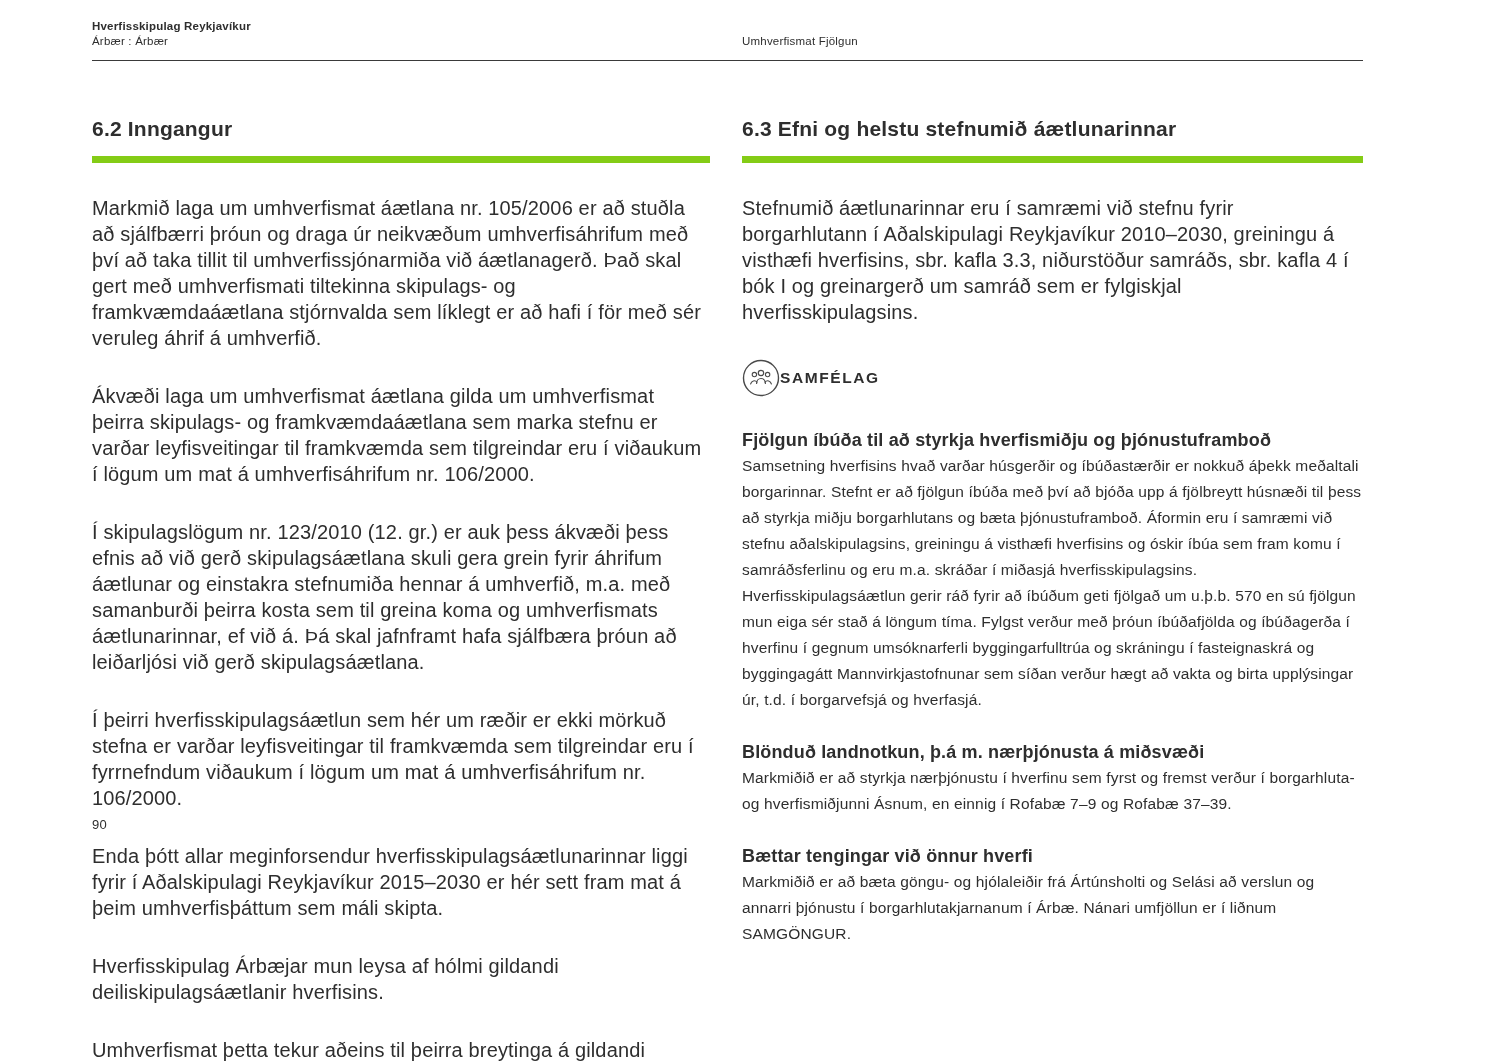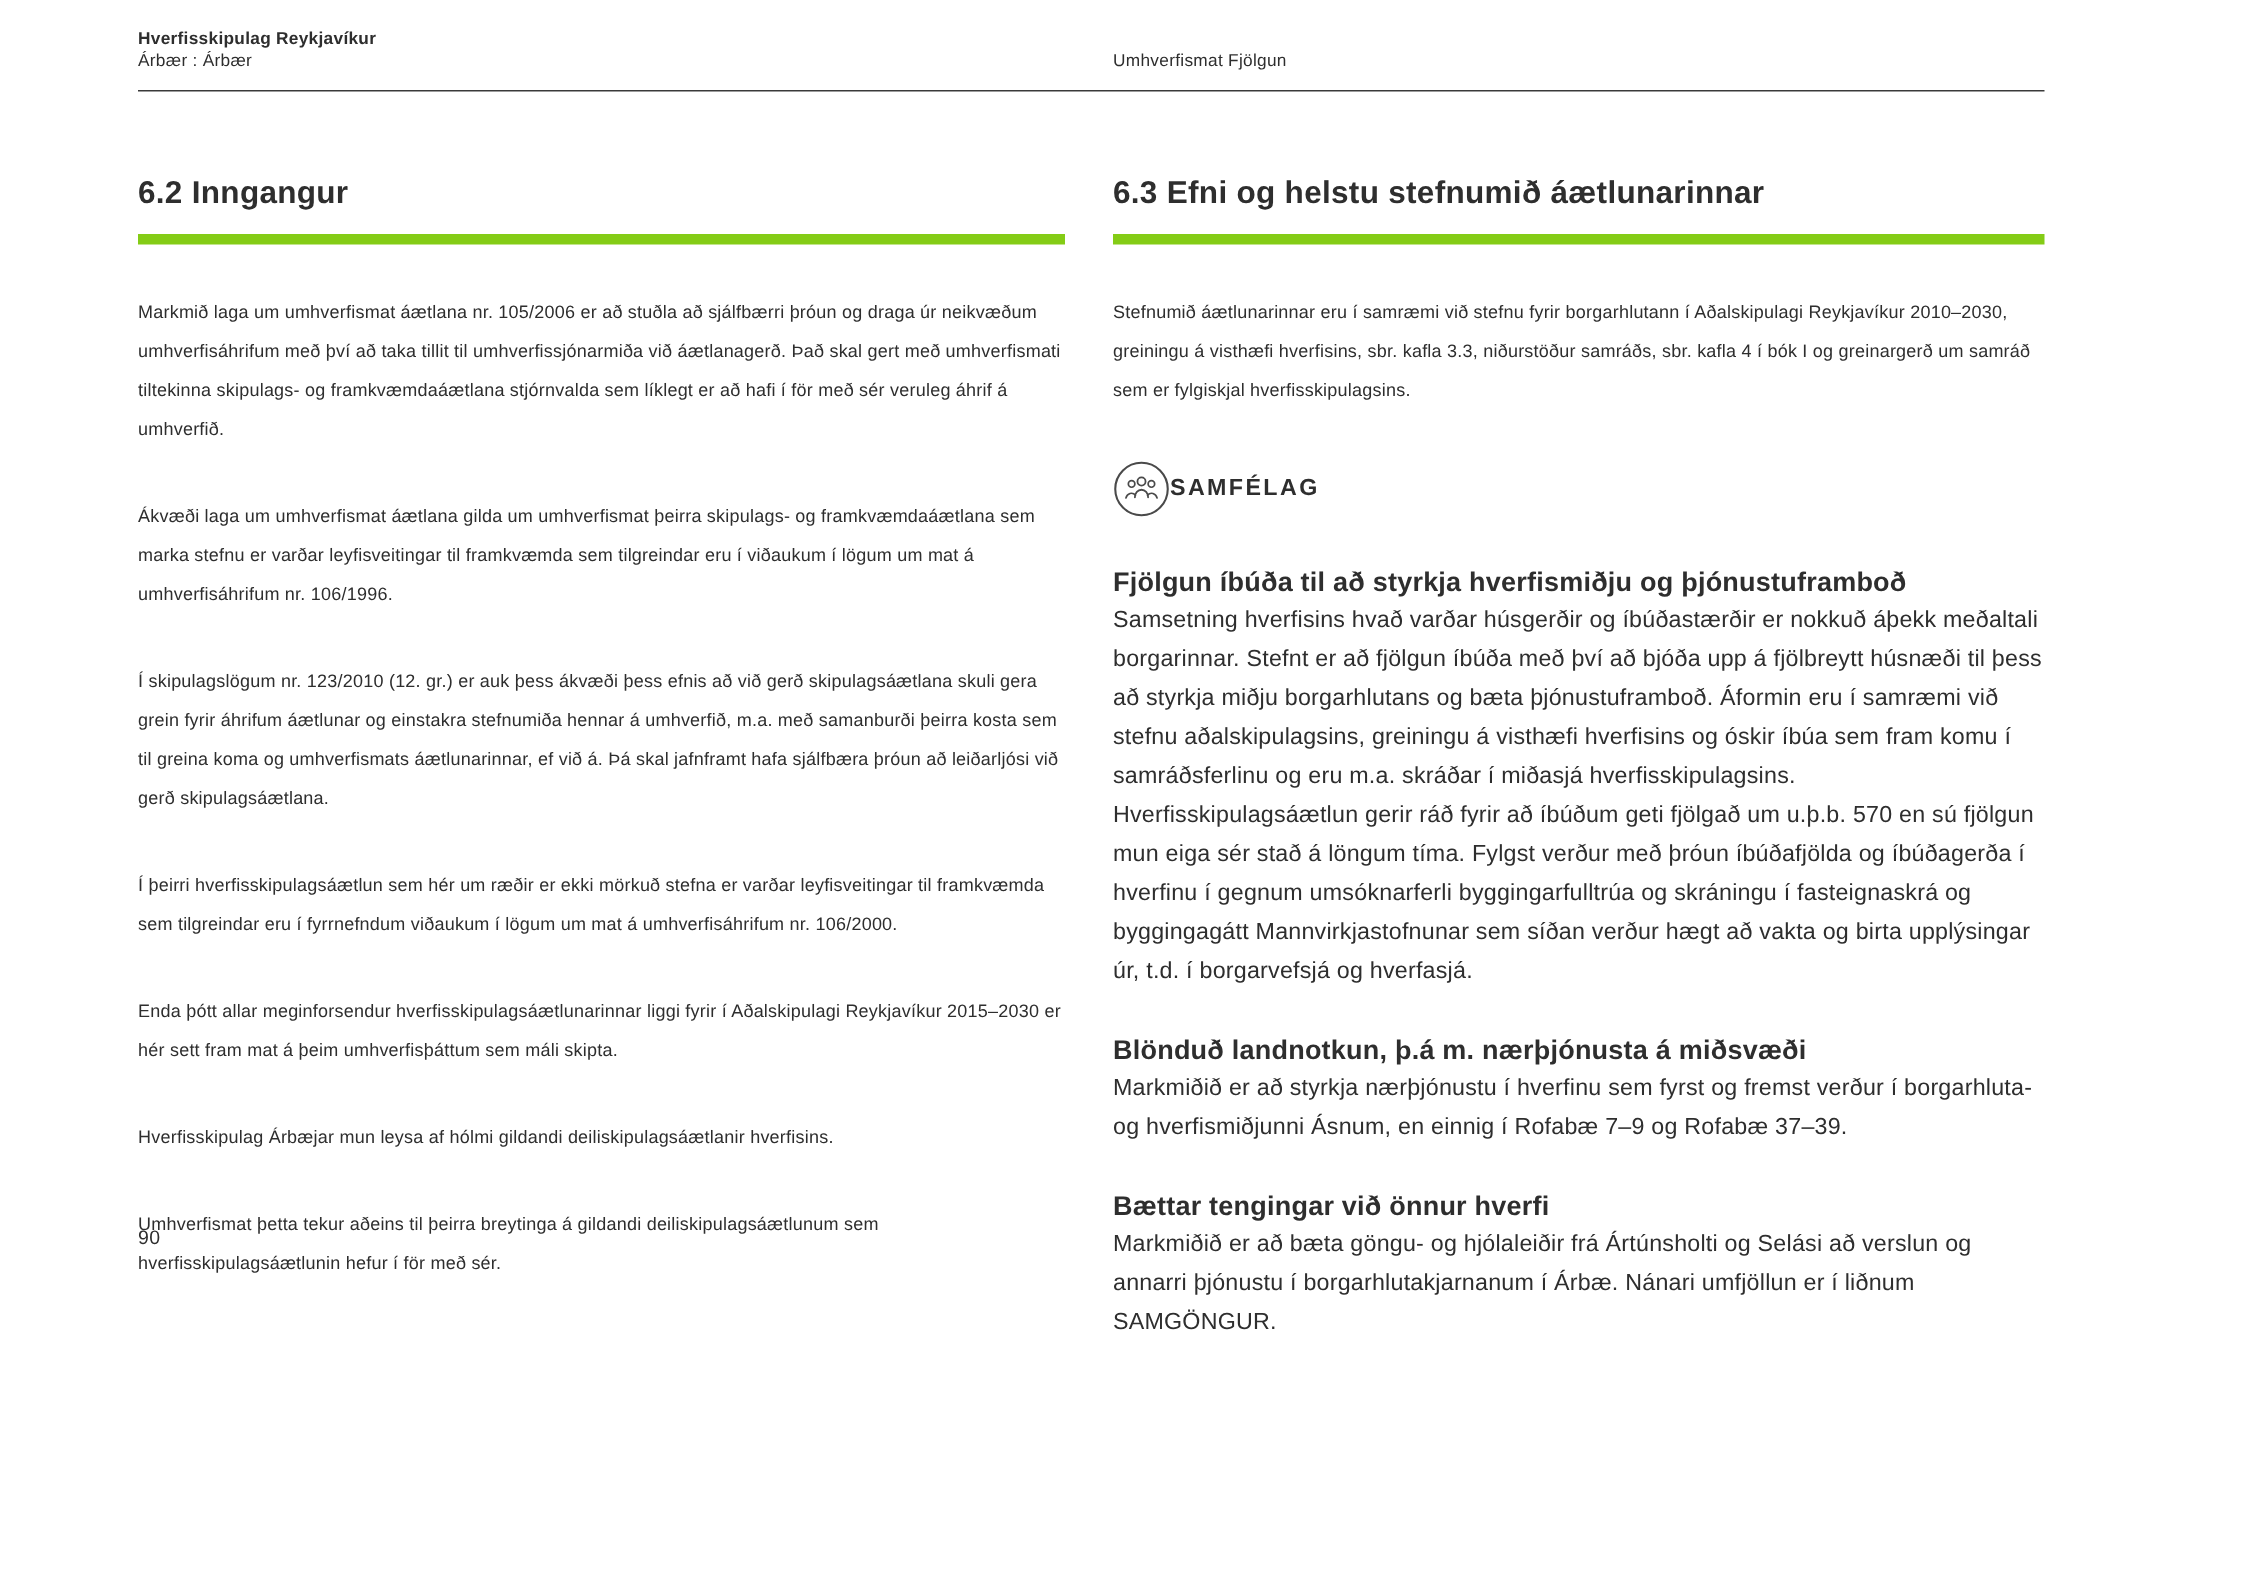--- a/index.html
+++ b/index.html
@@ -43,21 +43,21 @@
   .main-cols { margin-top: 56px; }
   h2.section-heading {
     font-size: 21px;
     font-weight: bold;
     letter-spacing: 0.2px;
     padding-bottom: 15px;
     border-bottom: 7px solid #84cc16;
     margin-bottom: 27px;
   }
   .col p.body {
-    font-size: 12px;
+    font-size: 20px;
     line-height: 26px;
     letter-spacing: 0.15px;
     margin-bottom: 26px;
     margin-top: 32px;
   }
   
   .theme-row {
     display: flex;
     align-items: center;
     margin: 34px 0 30px 0;
@@ -104,21 +104,21 @@
       <div class="hdr-right">Umhverfismat Fjölgun</div>
     </div>
   </div>
   <hr class="hdr-rule">
 
   <div class="grid-2col main-cols">
 
     <section class="col">
       <h2 class="section-heading">6.2 Inngangur</h2>
       <p class="body">Markmið laga um umhverfismat áætlana nr. 105/2006 er að stuðla að sjálfbærri þróun og draga úr neikvæðum umhverfisáhrifum með því að taka tillit til umhverfissjónarmiða við áætlanagerð. Það skal gert með umhverfismati tiltekinna skipulags- og framkvæmdaáætlana stjórnvalda sem líklegt er að hafi í för með sér veruleg áhrif á umhverfið.</p>
-      <p class="body">Ákvæði laga um umhverfismat áætlana gilda um umhverfismat þeirra skipulags- og framkvæmdaáætlana sem marka stefnu er varðar leyfisveitingar til framkvæmda sem tilgreindar eru í viðaukum í lögum um mat á umhverfisáhrifum nr. 106/1996.</p>
+      <p class="body">Ákvæði laga um umhverfismat áætlana gilda um umhverfismat þeirra skipulags- og framkvæmdaáætlana sem marka stefnu er varðar leyfisveitingar til framkvæmda sem tilgreindar eru í viðaukum í lögum um mat á umhverfisáhrifum nr. 106/2000.</p>
       <p class="body">Í skipulagslögum nr. 123/2010 (12. gr.) er auk þess ákvæði þess efnis að við gerð skipulagsáætlana skuli gera grein fyrir áhrifum áætlunar og einstakra stefnumiða hennar á umhverfið, m.a. með samanburði þeirra kosta sem til greina koma og umhverfismats áætlunarinnar, ef við á. Þá skal jafnframt hafa sjálfbæra þróun að leiðarljósi við gerð skipulagsáætlana.</p>
       <p class="body">Í þeirri hverfisskipulagsáætlun sem hér um ræðir er ekki mörkuð stefna er varðar leyfisveitingar til framkvæmda sem tilgreindar eru í fyrrnefndum viðaukum í lögum um mat á umhverfisáhrifum nr. 106/2000.</p>
       <p class="body">Enda þótt allar meginforsendur hverfisskipulagsáætlunarinnar liggi fyrir í Aðalskipulagi Reykjavíkur 2015–2030 er hér sett fram mat á þeim umhverfisþáttum sem máli skipta.</p>
       <p class="body">Hverfisskipulag Árbæjar mun leysa af hólmi gildandi deiliskipulagsáætlanir hverfisins.</p>
       <p class="body">Umhverfismat þetta tekur aðeins til þeirra breytinga á gildandi deiliskipulagsáætlunum sem hverfisskipulagsáætlunin hefur í för með sér.</p>
     </section>
 
     <section class="col">
       <h2 class="section-heading">6.3 Efni og helstu stefnumið áætlunarinnar</h2>
       <p class="body">Stefnumið áætlunarinnar eru í samræmi við stefnu fyrir borgarhlutann í Aðalskipulagi Reykjavíkur 2010–2030, greiningu á visthæfi hverfisins, sbr. kafla 3.3, niðurstöður samráðs, sbr. kafla 4 í bók I og greinargerð um samráð sem er fylgiskjal hverfisskipulagsins.</p>

